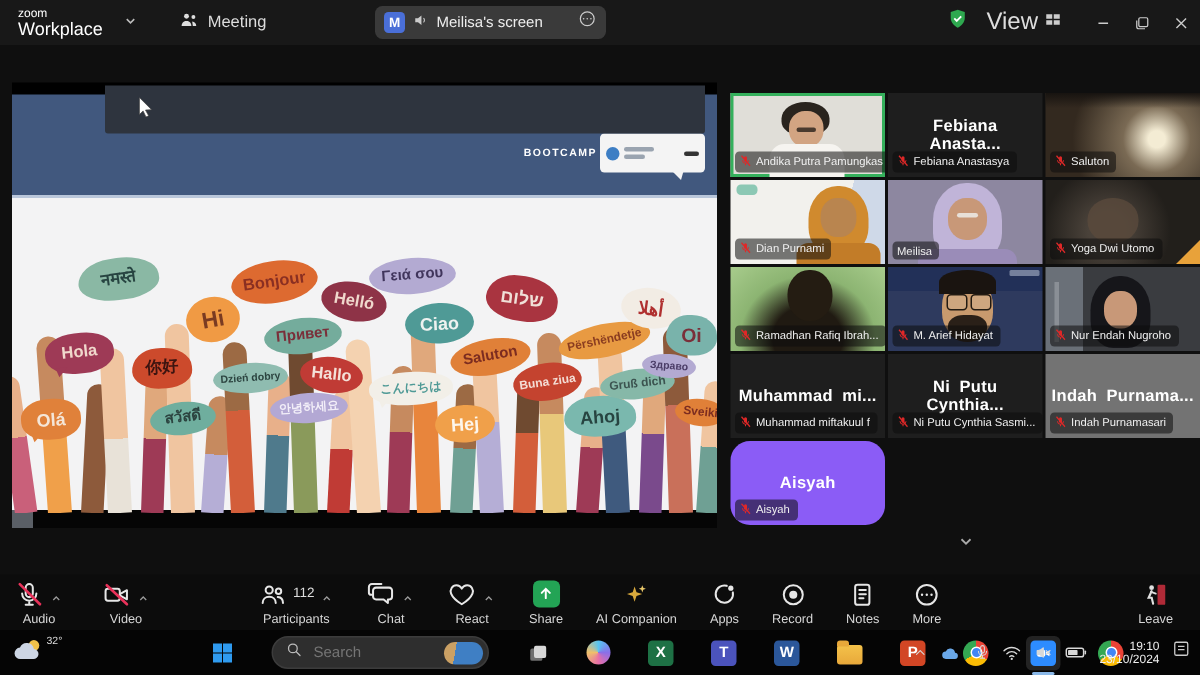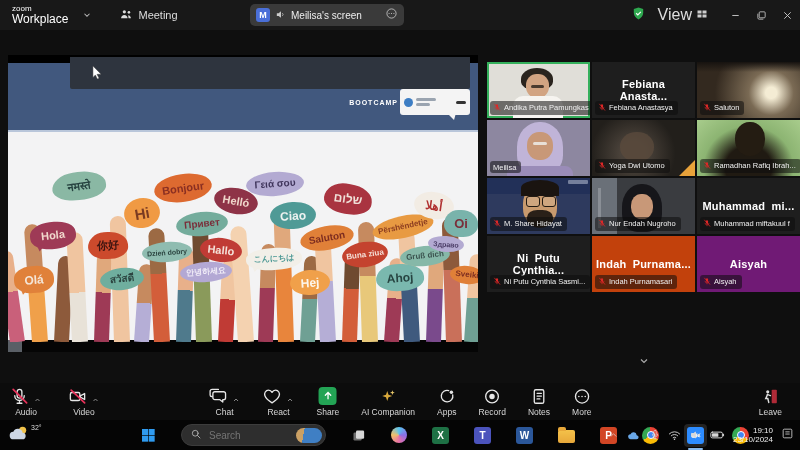--- a/index.html
+++ b/index.html
@@ -271,20 +271,34 @@
           <div style="position: absolute; left: 0px; top: 0px; right: 0px; height: 10px; background: linear-gradient(rgb(23, 19, 16), transparent);"></div>
           <div class="tlabel">
             <span><svg width="8" height="9" viewBox="0 0 24 26">
                 <path d="M12 3a3 3 0 0 1 3 3v5a3 3 0 0 1-6 0V6a3 3 0 0 1 3-3z" fill="#e02828"></path>
                 <path d="M6 11a6 6 0 0 0 12 0M12 17v4" stroke="#e02828" stroke-width="2" fill="none"></path>
                 <path d="M4 2l17 20" stroke="#e02828" stroke-width="2.4"></path>
               </svg></span>
             <span>Saluton</span>
           </div>
         </div>
+        <div class="tile" style="background: linear-gradient(105deg, rgb(242, 241, 237) 70%, rgb(207, 217, 232) 70%);">
+          <div style="position: absolute; left: 52px; top: 4px; width: 40px; height: 46px; border-radius: 48% 48% 40% 40%; background: rgb(208, 138, 46); z-index: 1;"></div>
+          <div style="position: absolute; left: 60px; top: 12px; width: 24px; height: 26px; border-radius: 46%; background: rgb(185, 133, 79); z-index: 2;"></div>
+          <div style="position: absolute; left: 44px; top: 42px; width: 56px; height: 14px; background: rgb(194, 124, 40); border-radius: 8px 8px 0px 0px; z-index: 2;"></div>
+          <div style="position: absolute; left: 4px; top: 3px; width: 14px; height: 7px; background: rgb(140, 200, 180); border-radius: 3px; z-index: 3;"></div>
+          <div class="tlabel">
+            <span><svg width="8" height="9" viewBox="0 0 24 26">
+                <path d="M12 3a3 3 0 0 1 3 3v5a3 3 0 0 1-6 0V6a3 3 0 0 1 3-3z" fill="#e02828"></path>
+                <path d="M6 11a6 6 0 0 0 12 0M12 17v4" stroke="#e02828" stroke-width="2" fill="none"></path>
+                <path d="M4 2l17 20" stroke="#e02828" stroke-width="2.4"></path>
+              </svg></span>
+            <span>Dian Purnami</span>
+          </div>
+        </div>
         <div class="tile" style="background: rgb(141, 135, 160);">
           <div style="position: absolute; left: 30px; top: 2px; width: 46px; height: 52px; border-radius: 48% 48% 36% 36%; background: rgb(192, 180, 216); z-index: 1;"></div>
           <div style="position: absolute; left: 40px; top: 12px; width: 26px; height: 28px; border-radius: 46%; background: rgb(200, 152, 120); z-index: 2;"></div>
           <div style="position: absolute; left: 46px; top: 22px; width: 14px; height: 3px; background: rgb(232, 224, 216); border-radius: 2px; z-index: 3;"></div>
           <div style="position: absolute; left: 20px; top: 46px; width: 66px; height: 12px; background: rgb(154, 140, 184); border-radius: 8px 8px 0px 0px; z-index: 2;"></div>
           <div class="tlabel">
             <span>Meilisa</span>
           </div>
         </div>
         <div class="tile" style="background: radial-gradient(circle at 40% 60%, rgb(74, 66, 58) 0px, rgb(74, 66, 58) 18%, rgb(34, 31, 27) 60%);">
@@ -316,21 +330,21 @@
           <div style="position: absolute; left: 39px; top: 18px; width: 12px; height: 9px; border: 1.6px solid rgb(34, 26, 18); border-radius: 3px; background: rgba(255, 255, 255, 0.12); z-index: 3;"></div>
           <div style="position: absolute; left: 55px; top: 18px; width: 12px; height: 9px; border: 1.6px solid rgb(34, 26, 18); border-radius: 3px; background: rgba(255, 255, 255, 0.12); z-index: 3;"></div>
           <div style="position: absolute; left: 40px; top: 32px; width: 26px; height: 18px; border-radius: 40% 40% 50% 50%; background: rgb(42, 32, 24); z-index: 2;"></div>
           <div style="position: absolute; right: 2px; top: 2px; width: 20px; height: 4px; background: rgb(200, 208, 224); opacity: 0.5; border-radius: 1px; z-index: 3;"></div>
           <div class="tlabel">
             <span><svg width="8" height="9" viewBox="0 0 24 26">
                 <path d="M12 3a3 3 0 0 1 3 3v5a3 3 0 0 1-6 0V6a3 3 0 0 1 3-3z" fill="#e02828"></path>
                 <path d="M6 11a6 6 0 0 0 12 0M12 17v4" stroke="#e02828" stroke-width="2" fill="none"></path>
                 <path d="M4 2l17 20" stroke="#e02828" stroke-width="2.4"></path>
               </svg></span>
-            <span>M. Share Hidayat</span>
+            <span>M. Arief Hidayat</span>
           </div>
         </div>
         <div class="tile" style="background: linear-gradient(90deg, rgb(106, 112, 120) 0px, rgb(106, 112, 120) 24%, rgb(58, 60, 64) 24%);">
           <div style="position: absolute; left: 30px; top: 6px; width: 40px; height: 48px; border-radius: 48% 48% 38% 38%; background: rgb(22, 22, 26); z-index: 1;"></div>
           <div style="position: absolute; left: 39px; top: 16px; width: 22px; height: 25px; border-radius: 46%; background: rgb(200, 152, 120); z-index: 2;"></div>
           <div style="position: absolute; left: 6px; top: 10px; width: 3px; height: 40px; background: rgb(138, 143, 150); z-index: 1;"></div>
           <div class="tlabel">
             <span><svg width="8" height="9" viewBox="0 0 24 26">
                 <path d="M12 3a3 3 0 0 1 3 3v5a3 3 0 0 1-6 0V6a3 3 0 0 1 3-3z" fill="#e02828"></path>
                 <path d="M6 11a6 6 0 0 0 12 0M12 17v4" stroke="#e02828" stroke-width="2" fill="none"></path>
@@ -354,32 +368,32 @@
           <div class="bigname">Ni Putu Cynthia...</div>
           <div class="tlabel">
             <span><svg width="8" height="9" viewBox="0 0 24 26">
                 <path d="M12 3a3 3 0 0 1 3 3v5a3 3 0 0 1-6 0V6a3 3 0 0 1 3-3z" fill="#e02828"></path>
                 <path d="M6 11a6 6 0 0 0 12 0M12 17v4" stroke="#e02828" stroke-width="2" fill="none"></path>
                 <path d="M4 2l17 20" stroke="#e02828" stroke-width="2.4"></path>
               </svg></span>
             <span>Ni Putu Cynthia Sasmi...</span>
           </div>
         </div>
-        <div class="tile" style="background: #c2410c;">
+        <div class="tile" style="background: #737373;">
           <div class="bigname">Indah Purnama...</div>
           <div class="tlabel">
             <span><svg width="8" height="9" viewBox="0 0 24 26">
                 <path d="M12 3a3 3 0 0 1 3 3v5a3 3 0 0 1-6 0V6a3 3 0 0 1 3-3z" fill="#e02828"></path>
                 <path d="M6 11a6 6 0 0 0 12 0M12 17v4" stroke="#e02828" stroke-width="2" fill="none"></path>
                 <path d="M4 2l17 20" stroke="#e02828" stroke-width="2.4"></path>
               </svg></span>
             <span>Indah Purnamasari</span>
           </div>
         </div>
-        <div class="tile" style="background: #701a75;">
+        <div class="tile" style="background: #8b5cf6; border-radius: 13px;">
           <div class="bigname">Aisyah</div>
           <div class="tlabel">
             <span><svg width="8" height="9" viewBox="0 0 24 26">
                 <path d="M12 3a3 3 0 0 1 3 3v5a3 3 0 0 1-6 0V6a3 3 0 0 1 3-3z" fill="#e02828"></path>
                 <path d="M6 11a6 6 0 0 0 12 0M12 17v4" stroke="#e02828" stroke-width="2" fill="none"></path>
                 <path d="M4 2l17 20" stroke="#e02828" stroke-width="2.4"></path>
               </svg></span>
             <span>Aisyah</span>
           </div>
         </div>
@@ -417,20 +431,35 @@
                 <path d="M4 4l17 16" stroke="#e8325a" stroke-width="2.2"></path>
               </svg></span>
             <span class="caret"><svg width="9" height="8" viewBox="0 0 24 24" fill="none" stroke="#9a9a9a" stroke-width="2.6">
                 <path d="M6 15l6-6 6 6"></path>
               </svg></span>
           </div>
           <div class="lbl">Video</div>
         </div>
       </div>
     <div class="tb-center" id="tb-center">
+        <div class="titem">
+          <div class="irow">
+            <span><svg width="19" height="19" viewBox="0 0 24 24" stroke="currentColor" stroke-width="1.7" fill="none" stroke-linecap="round" stroke-linejoin="round">
+                <circle cx="9" cy="8" r="3"></circle>
+                <path d="M3.5 19c0-3.2 2.4-5.3 5.5-5.3s5.5 2.1 5.5 5.3"></path>
+                <circle cx="16.8" cy="9" r="2.3"></circle>
+                <path d="M16.2 13.9c2.7.2 4.4 2.2 4.4 5.1"></path>
+              </svg></span>
+            <span class="count">112</span>
+            <span class="caret"><svg width="9" height="8" viewBox="0 0 24 24" fill="none" stroke="#9a9a9a" stroke-width="2.6">
+                <path d="M6 15l6-6 6 6"></path>
+              </svg></span>
+          </div>
+          <div class="lbl">Participants</div>
+        </div>
         <div class="titem">
           <div class="irow">
             <span><svg width="19" height="19" viewBox="0 0 24 24" stroke="currentColor" stroke-width="1.7" fill="none" stroke-linecap="round" stroke-linejoin="round">
                 <path d="M8 6h11a2.5 2.5 0 0 1 2.5 2.5v5A2.5 2.5 0 0 1 19 16h-1v3l-3.6-3H8a2.5 2.5 0 0 1-2.5-2.5v-5A2.5 2.5 0 0 1 8 6z"></path>
                 <path d="M4.5 12H4a2 2 0 0 1-2-2V5.5A2.5 2.5 0 0 1 4.5 3h8"></path>
               </svg></span>
             <span class="caret"><svg width="9" height="8" viewBox="0 0 24 24" fill="none" stroke="#9a9a9a" stroke-width="2.6">
                 <path d="M6 15l6-6 6 6"></path>
               </svg></span>
           </div>

